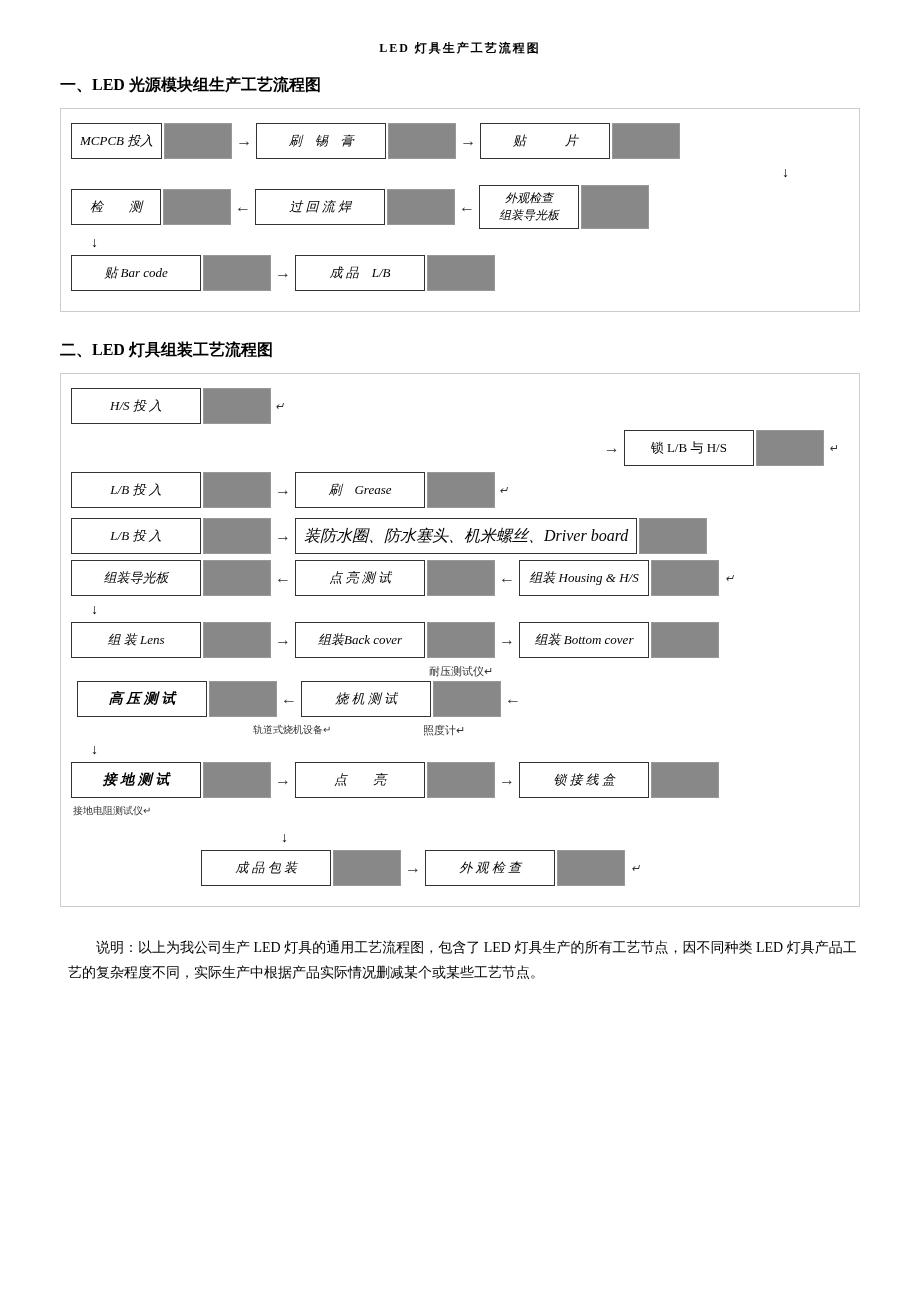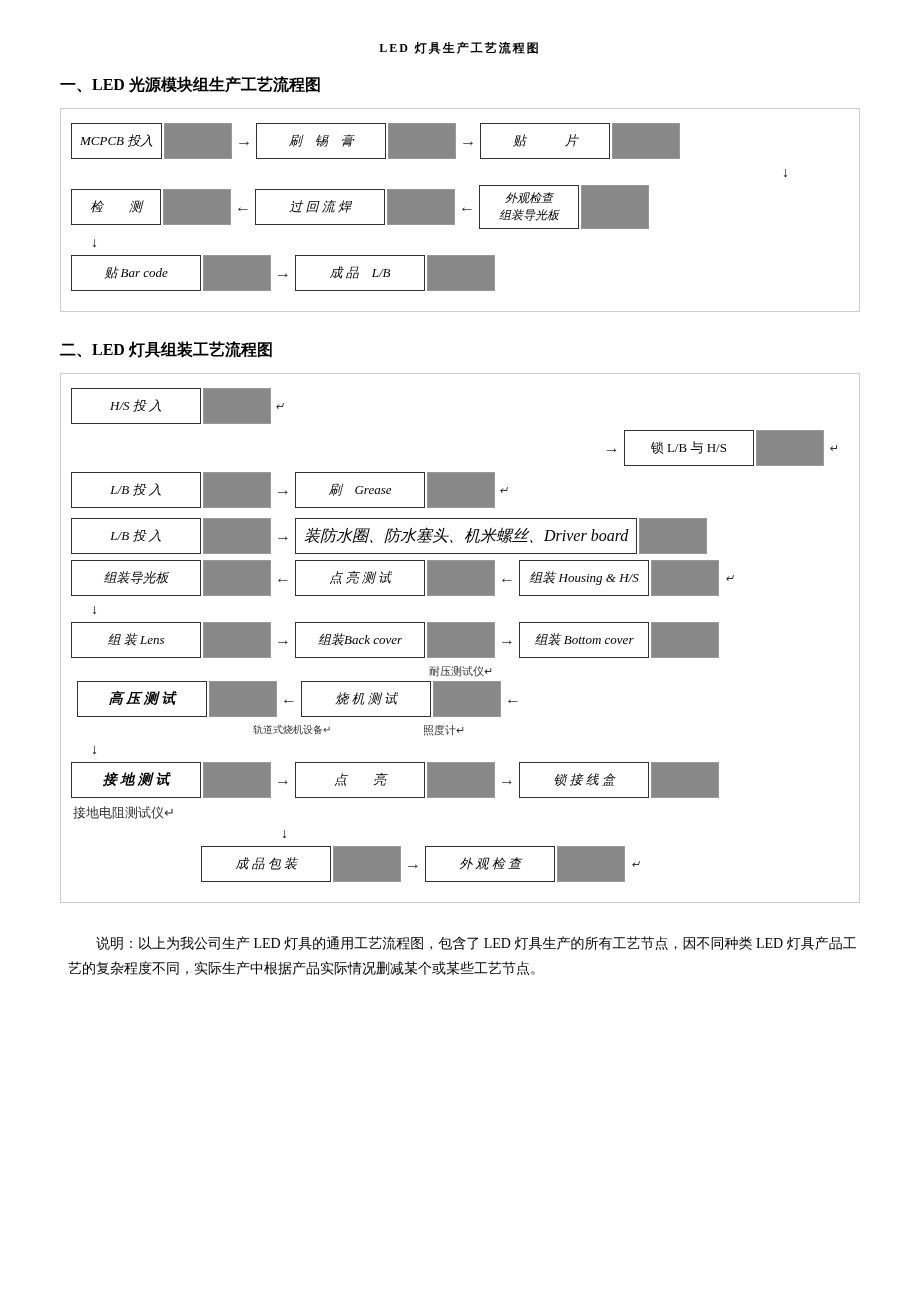--- a/index.html
+++ b/index.html
@@ -311,21 +311,21 @@
         <div class="proc-box wide">点　　亮</div>
         <div class="img-placeholder"></div>
       </div>
       <span class="arrow">→</span>
       <div class="proc-unit">
         <div class="proc-box wide">锁 接 线 盒</div>
         <div class="img-placeholder"></div>
       </div>
     </div>
 
-    <div style="font-size:13px; color:#333; padding-left:2px; margin-bottom:4px;">接地电阻测试仪↵</div>
+    <div style="font-size:10px; color:#333; padding-left:2px; margin-bottom:12px;">接地电阻测试仪↵</div>
 
     <div style="padding-left: 210px; margin-bottom:4px;">
       <span>↓</span>
     </div>
 
     <div class="flow-row" style="padding-left:130px;">
       <div class="proc-unit">
         <div class="proc-box wide">成 品 包 装</div>
         <div class="img-placeholder"></div>
       </div>

